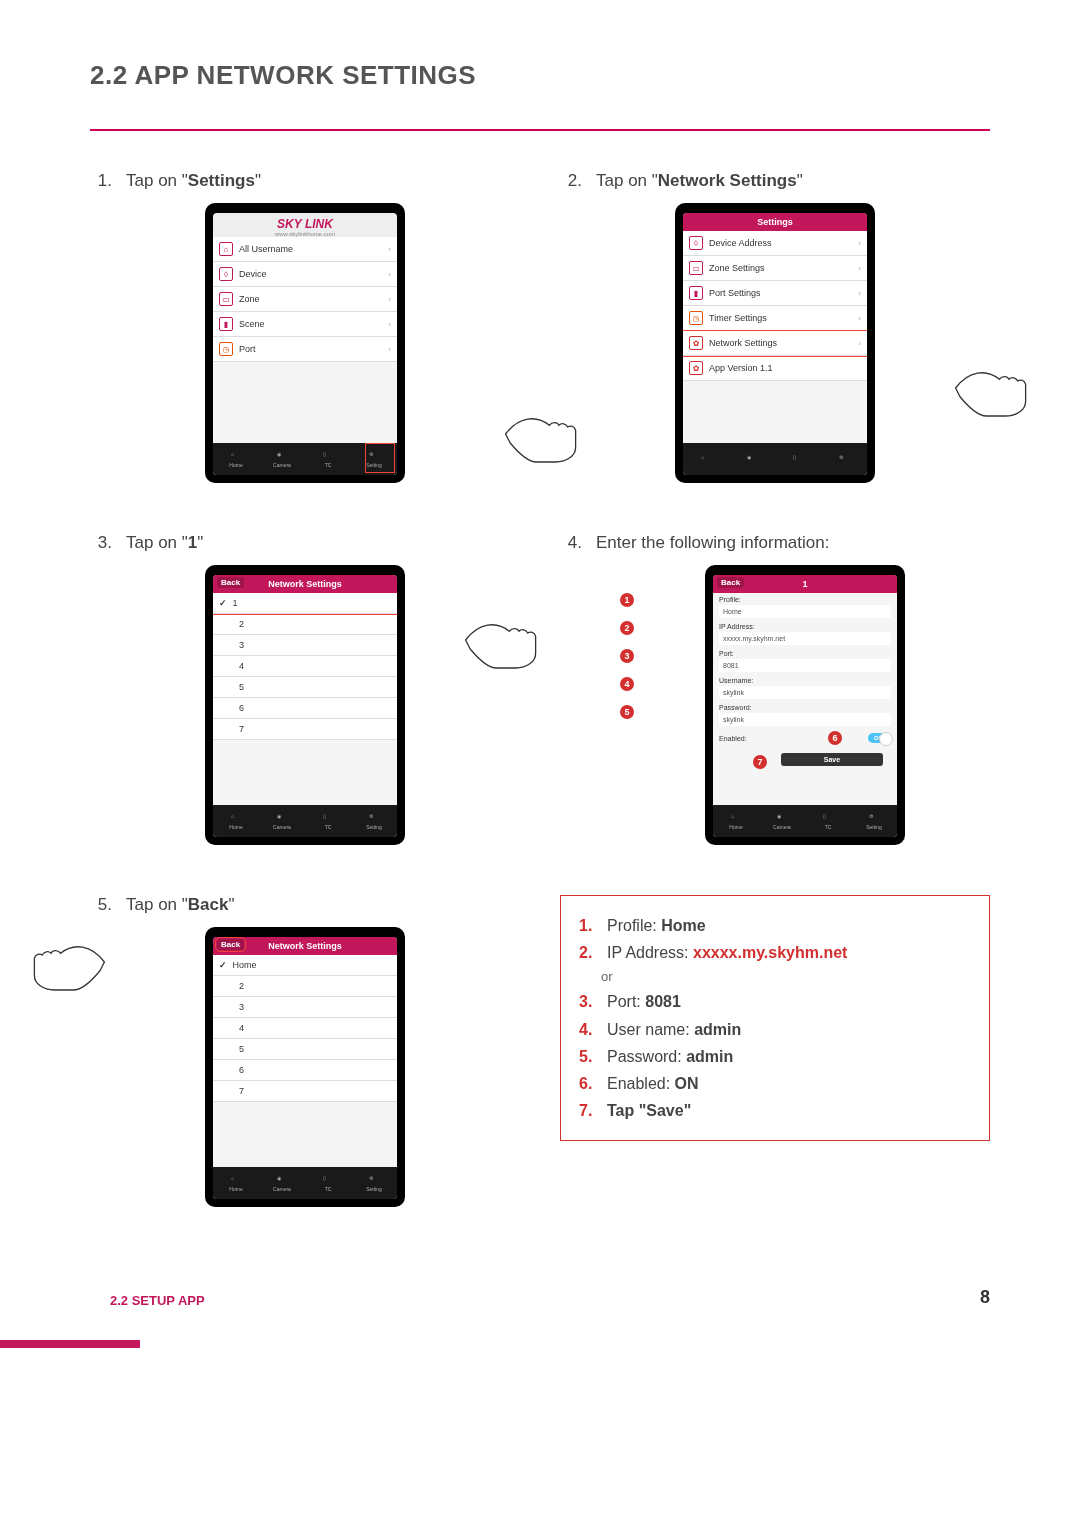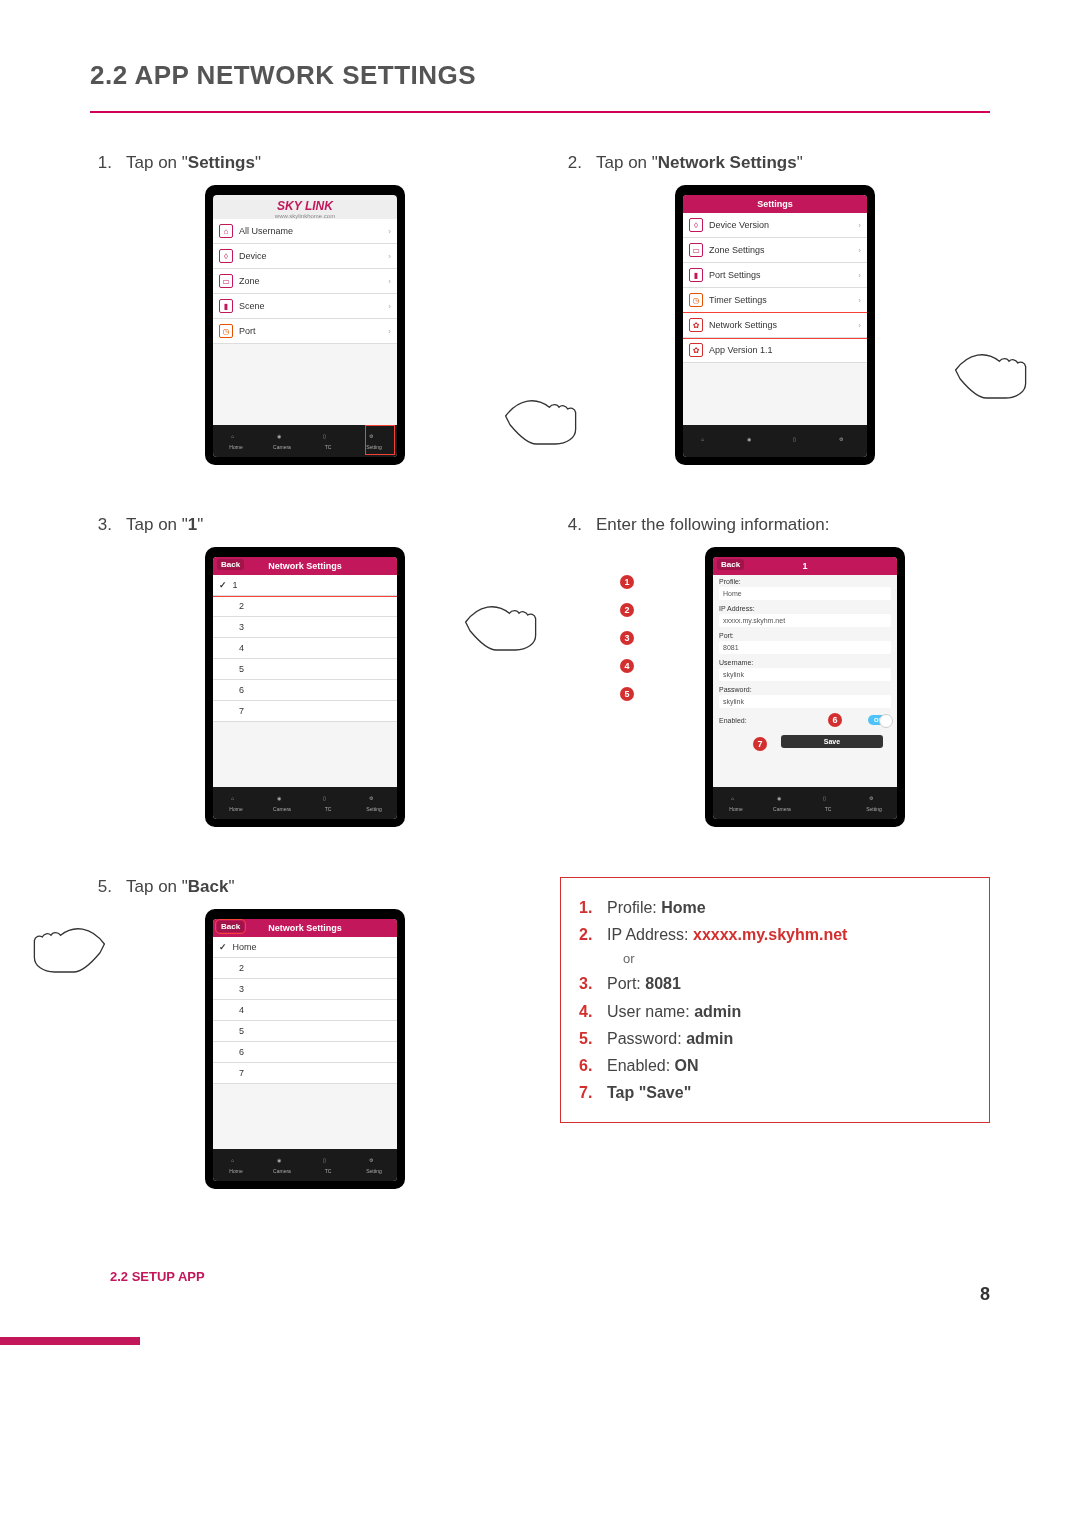--- a/index.html
+++ b/index.html
@@ -1,17 +1,17 @@
 <!DOCTYPE html>
 <html><head>
 <meta charset="utf-8">
 <style>
   * { box-sizing: border-box; margin: 0; padding: 0; }
   body { font-family: Arial, Helvetica, sans-serif; background: #fff; width: 1080px; margin: 0 auto; padding: 60px 90px 40px 90px; color: #333; }
-  .title { font-size: 26px; font-weight: bold; color: #555; letter-spacing: 0.5px; margin-bottom: 20px; }
+  .title { font-size: 26px; font-weight: bold; color: #555; letter-spacing: 0.5px; margin-bottom: 38px; }
   .rule { border: none; border-top: 2px solid #d10057; margin-bottom: 40px; }
   .grid { display: grid; grid-template-columns: 1fr 1fr; column-gap: 40px; row-gap: 50px; }
   .step-label { font-size: 17px; color: #444; margin-bottom: 12px; display:flex; gap:14px;}
   .step-num { display:inline-block; width:22px; text-align:right;}
   .phone { width: 200px; height: 280px; background: #000; border-radius: 10px; padding: 10px 8px 8px 8px; margin: 0 auto; position: relative; }
   .phone-screen { background: #eee; width: 100%; height: 100%; border-radius: 4px; overflow: hidden; display:flex; flex-direction:column; position:relative;}
   .ph-header { background: #c2185b; color: #fff; font-size: 9px; font-weight:bold; text-align:center; padding: 4px 0; position:relative;}
   .ph-header .back { position:absolute; left:4px; top:2px; font-size:8px; background:#a0144a; padding:1px 4px; border-radius:3px;}
   .ph-logo { text-align:center; padding:4px 0 0 0;}
   .ph-logo-text { font-style:italic; font-weight:bold; font-size:12px; color:#c2185b;text-align:center;}
@@ -32,22 +32,22 @@
   .field-lbl { font-size:7px; color:#333; padding:3px 6px 0 6px;}
   .field-inp { background:#fff; margin:2px 6px; padding:3px 4px; font-size:7px; color:#555; border-radius:2px;}
   .toggle { display:inline-block; background:#4fc3f7; color:#fff; font-size:6px; font-weight:bold; padding:2px 8px 2px 6px; border-radius:8px; position:relative;}
   .toggle::after { content:''; position:absolute; right:-2px; top:-1px; width:12px; height:12px; background:#fff; border-radius:50%; border:1px solid #ccc;}
   .save-btn { background:#333; color:#fff; font-size:7px; font-weight:bold; text-align:center; border-radius:3px; margin:4px 14px; padding:3px 0;}
   .callout { width:14px; height:14px; background:#d32f2f; color:#fff; font-size:9px; font-weight:bold; border-radius:50%; display:inline-flex; align-items:center; justify-content:center;}
   .info-box { border:1px solid #d32f2f; padding:16px 18px; font-size:16px; color:#444; line-height:1.7;}
   .info-box ol { list-style:none;}
   .info-box li { display:flex; gap:10px; align-items:baseline;}
   .info-box .n { color:#d32f2f; font-weight:bold; min-width:18px;}
-  .info-box .sub { font-size:13px; color:#666; margin-left:44px;}
-  .footer { position:relative; margin-top:80px; display:flex; align-items:flex-start;flex-direction:column;}
+  .info-box .sub { font-size:13px; color:#666; margin-left:22px;}
+  .footer { position:relative; margin-top:80px; display:flex; align-items:flex-end;}
   .footer-stripe { position:absolute; left:-90px; bottom:-40px; height:8px; width:140px; background:#c2185b;}
   .footer-text { color:#c2185b; font-size:13px; font-weight:bold; margin-left:20px;}
   .footer-page { margin-left:auto; font-size:18px; font-weight:bold; color:#333;}
   .phone-wrap { position:relative; display:flex; justify-content:center;}
   .check { font-weight:bold;}
   .row-hl { outline:1px solid #f44336;}
 </style>
 </head>
 <body>
 
@@ -129,21 +129,21 @@
       <span class="step-num">2.</span>
       <span><span>Tap on "</span><b>Network Settings</b><span>"</span></span>
     </div>
     <div class="phone-wrap">
       <div class="phone">
         <div class="phone-screen">
           <div class="ph-header">Settings</div>
           <div class="ph-list">
             <div class="ph-row">
                 <span class="ic">◊</span>
-                <span>Device Version</span>
+                <span>Device Address</span>
                 <span class="chev">›</span>
               </div>
             <div class="ph-row">
                 <span class="ic">▭</span>
                 <span>Zone Settings</span>
                 <span class="chev">›</span>
               </div>
             <div class="ph-row">
                 <span class="ic pink">▮</span>
                 <span>Port Settings</span>

